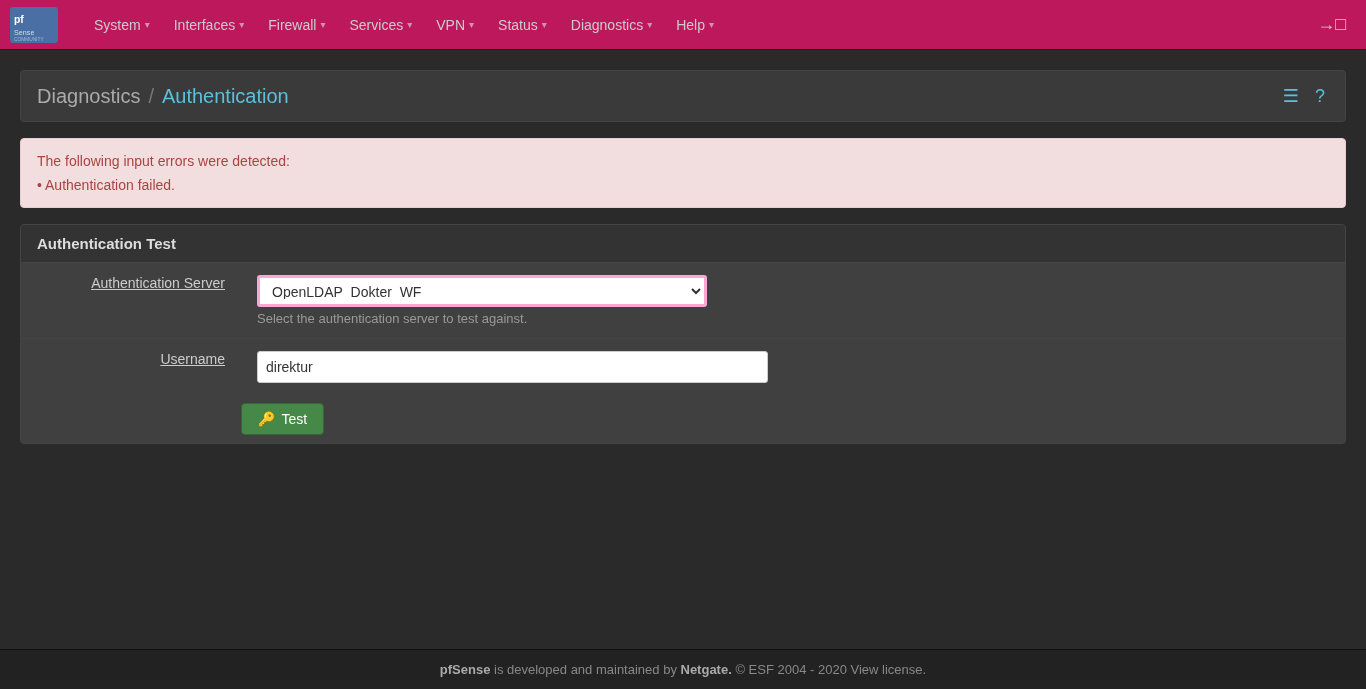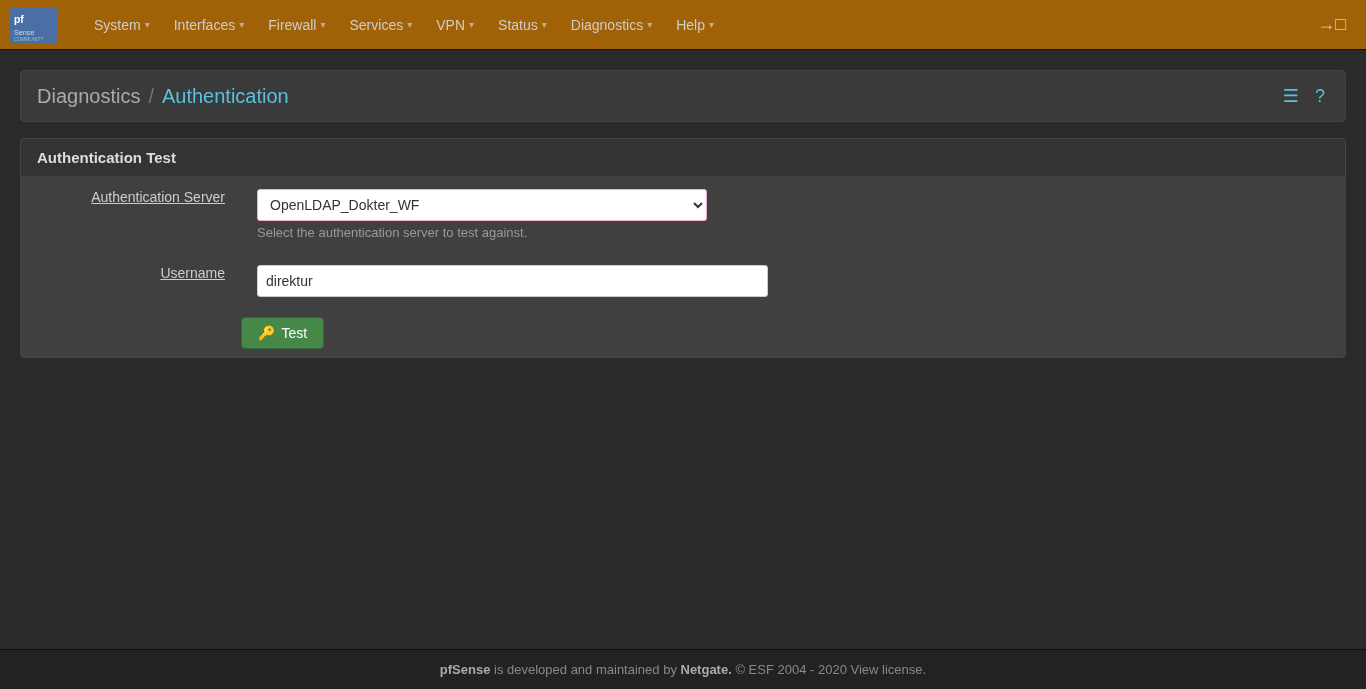--- a/index.html
+++ b/index.html
@@ -1,20 +1,20 @@
 <!DOCTYPE html>
 <html><head>
   <meta charset="utf-8">
   <style>
     * { box-sizing: border-box; margin: 0; padding: 0; }
     body { font-family: "Helvetica Neue", Helvetica, Arial, sans-serif; font-size: 14px; background: #2a2a2a; color: #ccc; min-height: 689px; display: flex; flex-direction: column; }
 
     
     .navbar {
-      background: #a16207;
+      background: #be185d;
       display: flex;
       align-items: center;
       height: 50px;
       padding: 0 10px;
       border-bottom: 1px solid #111;
       flex-shrink: 0;
     }
     .navbar-brand {
       display: flex;
       align-items: center;
@@ -181,21 +181,21 @@
     .form-label-cell a {
       color: #ccc;
       text-decoration: underline;
       cursor: pointer;
     }
     .form-field-cell {
       vertical-align: top;
     }
     .form-select {
       background: #fff;
-      border: 1px solid #f9a8d4;
+      border: 3px solid #f9a8d4;
       border-radius: 3px;
       padding: 5px 8px;
       font-size: 14px;
       color: #333;
       width: 450px;
       height: 32px;
       cursor: pointer;
       outline: none;
       appearance: auto;
     }
@@ -331,20 +331,26 @@
       <span class="breadcrumb-section">Diagnostics</span>
       <span class="breadcrumb-sep">/</span>
       <span class="breadcrumb-current">Authentication</span>
     </div>
     <div class="page-header-right">
       <button class="header-icon-btn" title="Settings">☰</button>
       <button class="header-icon-btn" title="Help">?</button>
     </div>
   </div>
 
+  <div class="alert-danger">
+    <div class="alert-title">The following input errors were detected:</div>
+    <ul>
+      <li>Authentication failed.</li>
+    </ul>
+  </div>
 
   <div class="panel">
     <div class="panel-heading">Authentication Test</div>
     <table class="form-table">
       <tbody>
 
         <tr>
           <td class="form-label-cell">
             <a>Authentication Server</a>
           </td>

